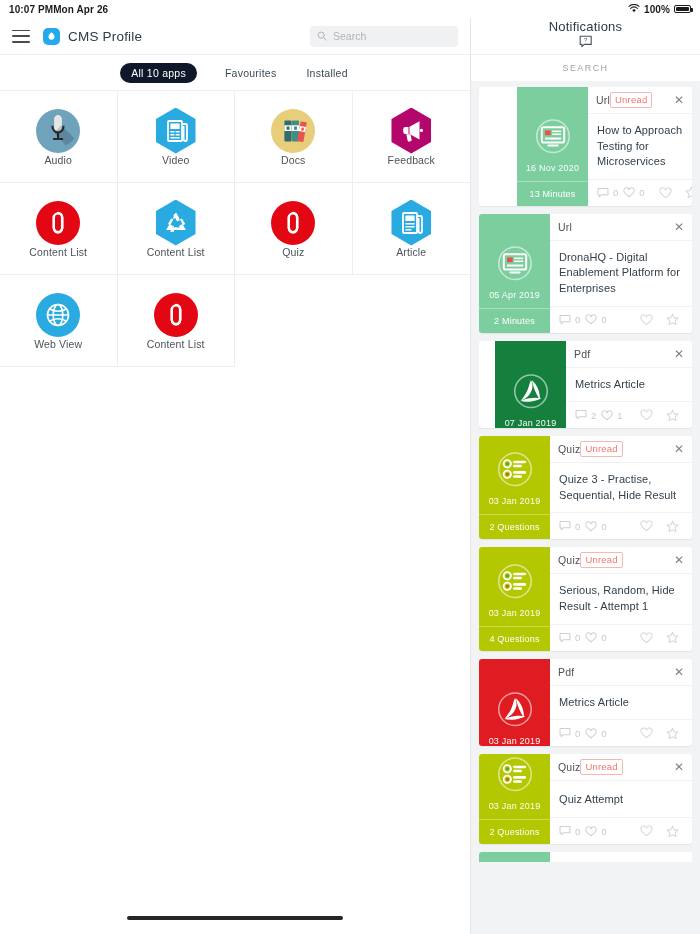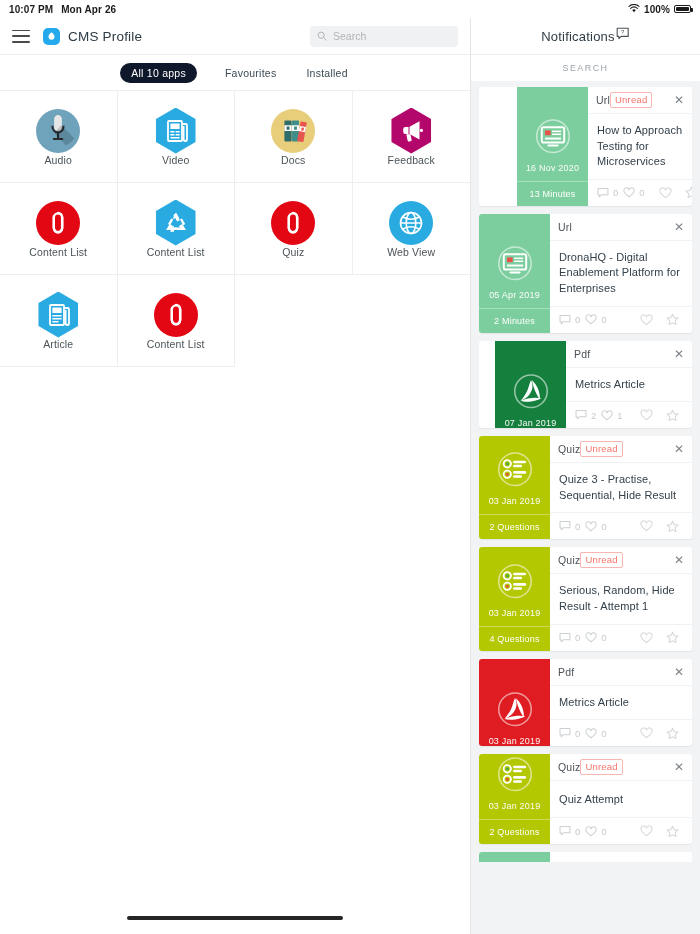--- a/index.html
+++ b/index.html
@@ -10,21 +10,21 @@
     overflow:hidden;
     -webkit-font-smoothing:antialiased;
   }
 
   
   .statusbar{
     height:18px; display:flex; align-items:center;
     padding:0 9px; font-size:10px; font-weight:bold; color:#1b1b1b;
     letter-spacing:.1px;
   }
-  .sb-time{ margin-right:8px; }
+  .sb-time{ margin-right:0; }
   .sb-date{ font-weight:bold; }
   .sb-right{ margin-left:auto; display:flex; align-items:center; gap:4px;justify-content:flex-end; }
   .sb-pct{ font-size:10px; font-weight:bold; }
   .batt{ width:17px; height:8px; border:1px solid #1b1b1b; border-radius:2px; position:relative; }
   .batt:after{ content:""; position:absolute; right:-3px; top:2px; width:2px; height:4px;
     background:#1b1b1b; border-radius:0 1px 1px 0; }
   .batt i{ display:block; position:absolute; left:1px; top:1px; bottom:1px; right:1px; background:#1b1b1b; border-radius:1px; }
 
   
   .shell{ display:flex; height:916px; }
@@ -60,21 +60,21 @@
   .cell .lbl{ font-size:10.5px; color:#4b5358; letter-spacing:.15px;}
   .icoWrap{ width:46px; height:46px; display:flex; align-items:center; justify-content:center;}
   .icoWrap svg{ display:block; }
   .gridfill{ flex:1; }
 
   
   .homebar{ position:absolute; left:0; right:0; bottom:14px; display:flex; justify-content:center;}
   .homebar i{ display:block; width:216px; height:4px; border-radius:3px; background:#262626;}
 
   
-  .rtop{ height:36px; background:#fff; display:flex; align-items:center; justify-content:center; gap:1px;}
+  .rtop{ height:36px; background:#fff; display:flex; align-items:center; justify-content:center; gap:1px;flex-direction:column;}
   .rtitle{ font-size:13px; color:#2d3b45; letter-spacing:.2px;}
   .rsearch{ height:27px; background:#fff; border-top:1px solid #eef0f1; display:flex;
             align-items:center; justify-content:center; }
   .rsearch span{ font-size:9px; letter-spacing:1.4px; color:#9ea4a9;}
   .cards{ flex:1; overflow:hidden; padding:6px 8px 0 8px; }
 
   .card{ display:flex; background:#fff; border-radius:3px; overflow:hidden; margin-bottom:8px;
          box-shadow:0 1px 1px rgba(0,0,0,.06); }
   .cleft{ width:71px; flex:0 0 71px; display:flex; flex-direction:column; color:#fff; }
   .cleft .ic{ flex:1; display:flex; align-items:flex-end; justify-content:center; padding-bottom:5px;}
@@ -276,52 +276,52 @@
                   <path d="M18.7 16.8v11.5a4.3 4.3 0 0 0 8.6 0V16.8"></path>
                 </g>
                 <path d="M18.7 17.3v11a4.3 4.3 0 0 0 8.6 0v-11a4.3 4.3 0 0 0-8.6 0z" fill="none" stroke="#fff" stroke-width="2.4"></path>
               </svg>
             </div>
           </div>
           <div class="lbl">Quiz</div>
         </div>
         <div class="cell">
           <div class="icoWrap">
+            <div style="width:46px;height:46px;background:#29ABE2;clip-path:polygon(50% 0%, 93% 25%, 93% 75%, 50% 100%, 7% 75%, 7% 25%);display:flex;align-items:center;justify-content:center;overflow:hidden;">
+      <svg width="46" height="46" viewBox="0 0 46 46">
+                <g fill="none" stroke="#fff" stroke-width="1.8">
+                  <rect x="15" y="13" width="14" height="20" rx="1"></rect>
+                </g>
+                <g fill="#fff">
+                  <rect x="17.4" y="15.6" width="9.2" height="5.4" rx=".6"></rect>
+                  <rect x="17.4" y="23" width="9.2" height="1.5"></rect>
+                  <rect x="17.4" y="26" width="9.2" height="1.5"></rect>
+                  <rect x="17.4" y="29" width="6" height="1.5"></rect>
+                </g>
+                <path d="M29 16h3.6a1.4 1.4 0 0 1 1.4 1.4v13.9a1.7 1.7 0 0 1-3.4 0V18" stroke="#fff" stroke-width="1.8" fill="none"></path>
+              </svg>
+            </div>
+          </div>
+          <div class="lbl">Article</div>
+        </div>
+        <div class="cell">
+          <div class="icoWrap">
             <div style="width:44px;height:44px;background:#29ABE2;border-radius:50%;display:flex;align-items:center;justify-content:center;overflow:hidden;">
       <svg width="46" height="46" viewBox="0 0 46 46">
                 <g fill="none" stroke="#fff" stroke-width="1.7">
                   <circle cx="23" cy="23" r="11"></circle>
                   <ellipse cx="23" cy="23" rx="5" ry="11"></ellipse>
                   <line x1="12" y1="23" x2="34" y2="23"></line>
                   <path d="M14.2 16.5c2.3 1.6 5.4 2.6 8.8 2.6s6.5-1 8.8-2.6"></path>
                   <path d="M14.2 29.5c2.3-1.6 5.4-2.6 8.8-2.6s6.5 1 8.8 2.6"></path>
                 </g>
               </svg>
             </div>
           </div>
           <div class="lbl">Web View</div>
-        </div>
-        <div class="cell">
-          <div class="icoWrap">
-            <div style="width:46px;height:46px;background:#29ABE2;clip-path:polygon(50% 0%, 93% 25%, 93% 75%, 50% 100%, 7% 75%, 7% 25%);display:flex;align-items:center;justify-content:center;overflow:hidden;">
-      <svg width="46" height="46" viewBox="0 0 46 46">
-                <g fill="none" stroke="#fff" stroke-width="1.8">
-                  <rect x="15" y="13" width="14" height="20" rx="1"></rect>
-                </g>
-                <g fill="#fff">
-                  <rect x="17.4" y="15.6" width="9.2" height="5.4" rx=".6"></rect>
-                  <rect x="17.4" y="23" width="9.2" height="1.5"></rect>
-                  <rect x="17.4" y="26" width="9.2" height="1.5"></rect>
-                  <rect x="17.4" y="29" width="6" height="1.5"></rect>
-                </g>
-                <path d="M29 16h3.6a1.4 1.4 0 0 1 1.4 1.4v13.9a1.7 1.7 0 0 1-3.4 0V18" stroke="#fff" stroke-width="1.8" fill="none"></path>
-              </svg>
-            </div>
-          </div>
-          <div class="lbl">Article</div>
         </div>
         <div class="cell">
           <div class="icoWrap">
             <div style="width:44px;height:44px;background:#E30613;border-radius:50%;display:flex;align-items:center;justify-content:center;overflow:hidden;">
       <svg width="46" height="46" viewBox="0 0 46 46">
                 <g fill="none" stroke="#fff" stroke-width="2.4" stroke-linecap="round">
                   <path d="M23 12.5a4.3 4.3 0 0 1 4.3 4.3v11.6a4.3 4.3 0 0 1-8.6 0V16a1 1 0 0 1 0-.2"></path>
                   <path d="M18.7 16.8v11.5a4.3 4.3 0 0 0 8.6 0V16.8"></path>
                 </g>
                 <path d="M18.7 17.3v11a4.3 4.3 0 0 0 8.6 0v-11a4.3 4.3 0 0 0-8.6 0z" fill="none" stroke="#fff" stroke-width="2.4"></path>

